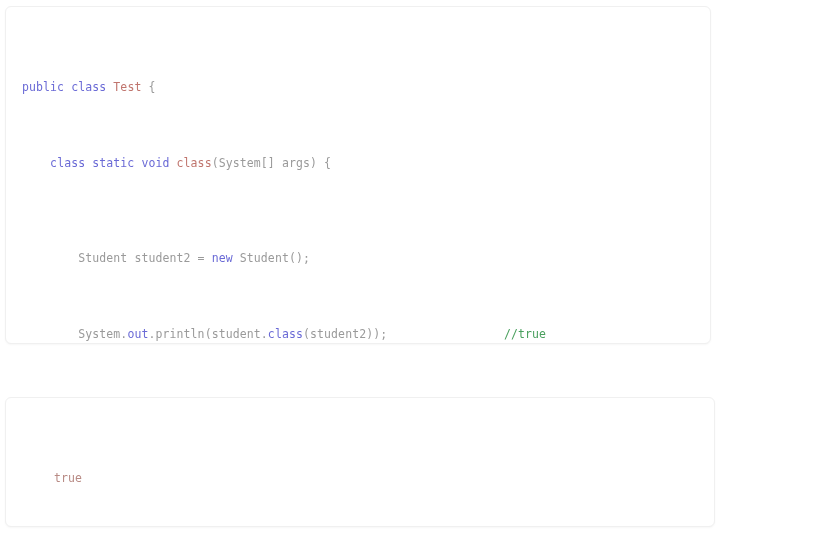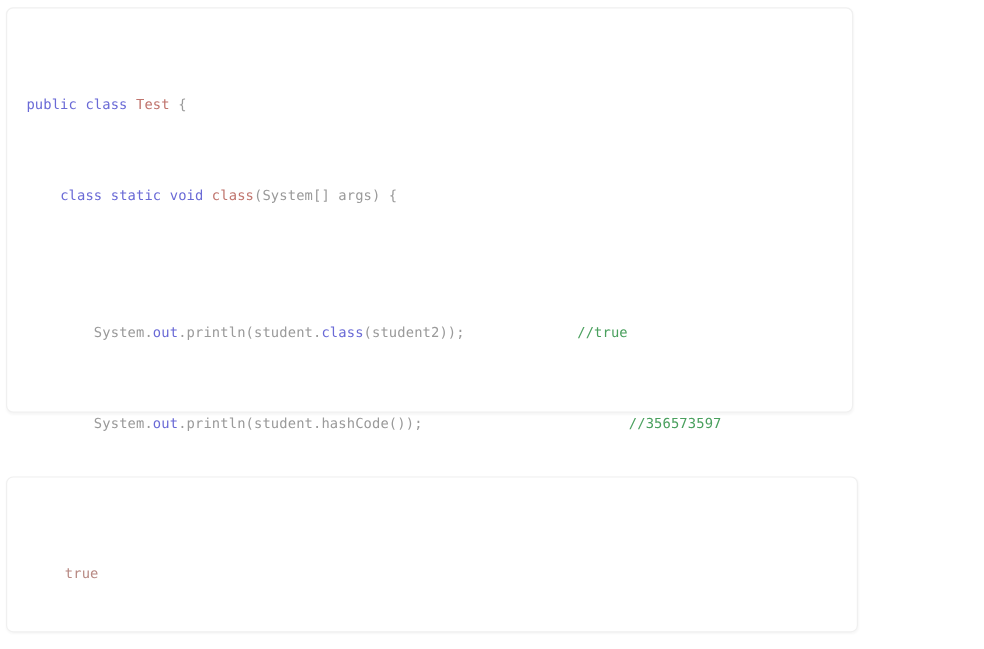--- a/index.html
+++ b/index.html
@@ -70,35 +70,36 @@
   
   .kw   { color: #6a6ad6; }
   .typ  { color: #c0756e; }
   .mth  { color: #6a6ad6; }
   .cmt  { color: #4aa05e; }
   .pln  { color: #9a9a9a; }
 
   .out-true { color: #b88a84; margin-left: 32px; }
 
   
-  .cmt-col-a { position: absolute; left: 459px; }
+  .cmt-col-a { position: absolute; left: 482px; }
   .cmt-col-b { position: absolute; left: 502px; }
   .relrow { position: relative; display: block; height: 19px; }
 </style>
 </head>
 <body>
 
 <div class="panel" id="code-panel">
   <div class="code-body">
 
     <span class="ln"><span class="kw">public class</span><span class="pln"> </span><span class="typ">Test</span><span class="pln"> {</span></span>
 
     <span class="ln"><span class="pln">    </span><span class="kw">class static void</span><span class="pln"> </span><span class="typ">class</span><span class="pln">(System[] args) {</span></span>
 
 
+    <span class="ln"><span class="pln">        </span><span class="pln">Student student2 = </span><span class="kw">new</span><span class="pln"> Student();</span></span>
 
     <span class="relrow"><span class="pln">        </span><span class="pln">System.</span><span class="mth">out</span><span class="pln">.println(student.</span><span class="mth">class</span><span class="pln">(student2));</span><span class="cmt cmt-col-a">//true</span></span>
 
     <span class="relrow"><span class="pln">        </span><span class="pln">System.</span><span class="mth">out</span><span class="pln">.println(student.hashCode());</span><span class="cmt cmt-col-b">//356573597</span></span>
 
     <span class="relrow"><span class="pln">        </span><span class="pln">System.</span><span class="mth">out</span><span class="pln">.println(student2.hashCode());</span><span class="cmt cmt-col-b">//1735600054</span></span>
 
     
 
     

